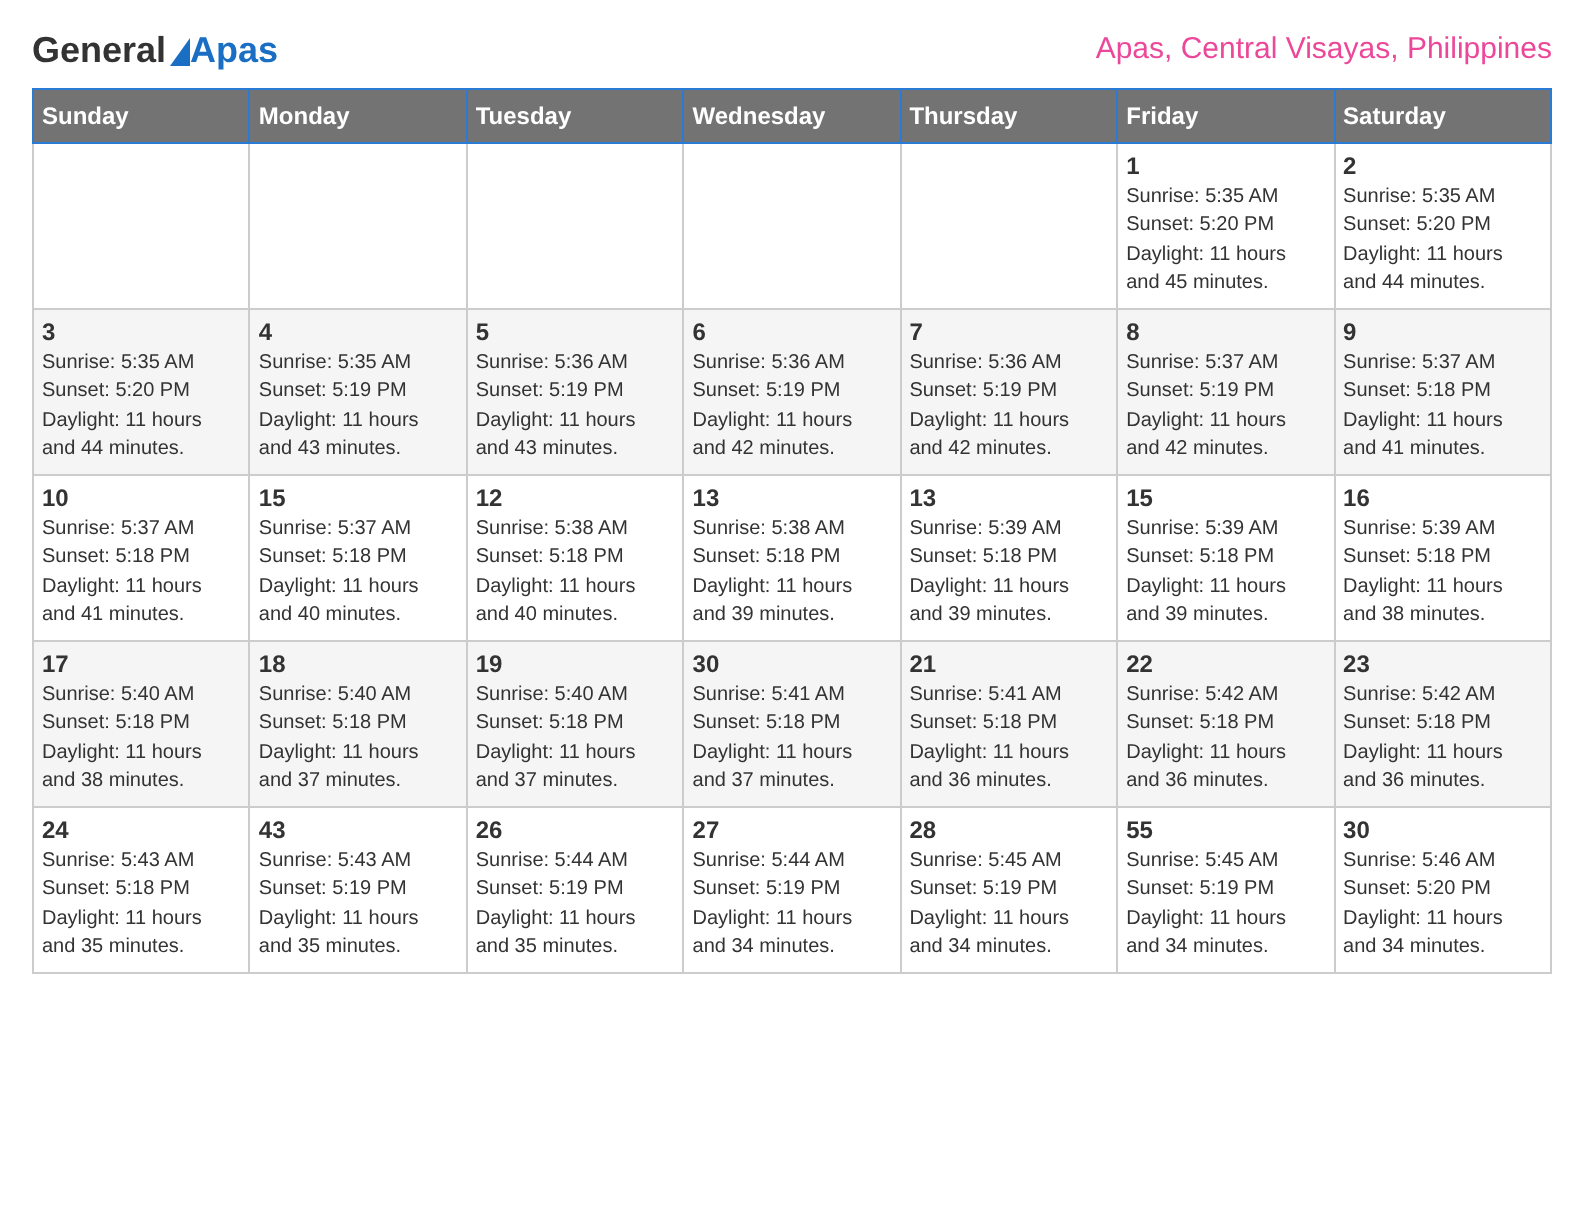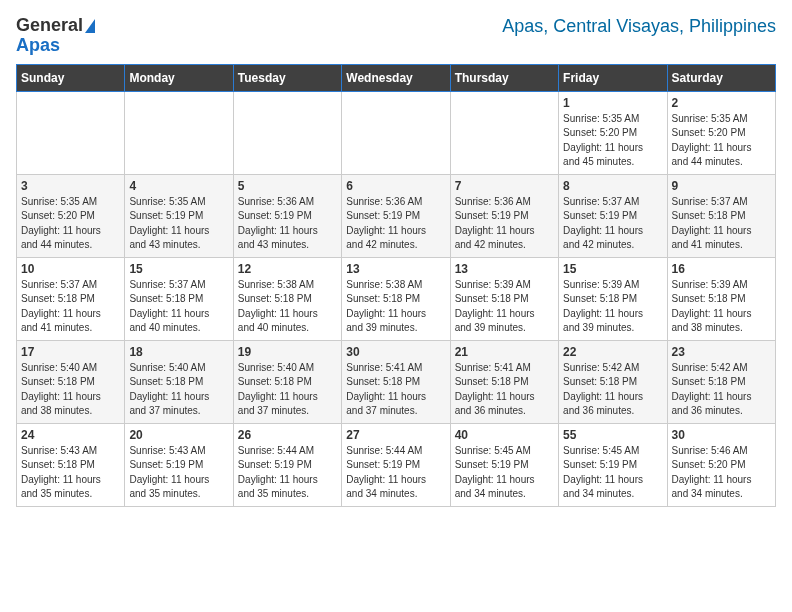--- a/index.html
+++ b/index.html
@@ -11,21 +11,21 @@
       padding: 16px;
     }
     .header {
       display: flex;
       justify-content: space-between;
       align-items: flex-start;
       margin-bottom: 8px;
     }
     .logo {
       display: flex;
-      flex-direction: column;
+      flex-direction: row;
       align-items: flex-start;
     }
     .logo-general {
       font-size: 18px;
       font-weight: bold;
       color: #333;
       line-height: 1.1;
     }
     .logo-blue {
       font-size: 18px;
@@ -48,30 +48,30 @@
     .title-area {
       text-align: right;
     }
     .month-title {
       font-size: 36px;
       font-weight: normal;
       color: #333;
       line-height: 1.2;
     }
     .location-title {
-      font-size: 18px;
-      color: #0369a1;
+      font-size: 15px;
+      color: #ec4899;
     }
     .calendar {
       width: 100%;
       border-collapse: collapse;
       font-size: 11px;
     }
     .calendar th {
-      background: #404040;
+      background: #737373;
       color: #fff;
       padding: 6px 4px;
       text-align: left;
       font-weight: bold;
       font-size: 12px;
       border: 1px solid #2a7bd4;
     }
     .calendar td {
       border: 1px solid #ccc;
       vertical-align: top;
@@ -304,42 +304,42 @@
       </tr>
       <tr>
         <td>
           <span class="day-num">24</span>
           <div class="day-info" style="white-space: pre-line;">Sunrise: 5:43 AM
 Sunset: 5:18 PM
 Daylight: 11 hours
 and 35 minutes.</div>
         </td>
         <td>
-          <span class="day-num">20</span>
+          <span class="day-num">43</span>
           <div class="day-info" style="white-space: pre-line;">Sunrise: 5:43 AM
 Sunset: 5:19 PM
 Daylight: 11 hours
 and 35 minutes.</div>
         </td>
         <td>
           <span class="day-num">26</span>
           <div class="day-info" style="white-space: pre-line;">Sunrise: 5:44 AM
 Sunset: 5:19 PM
 Daylight: 11 hours
 and 35 minutes.</div>
         </td>
         <td>
           <span class="day-num">27</span>
           <div class="day-info" style="white-space: pre-line;">Sunrise: 5:44 AM
 Sunset: 5:19 PM
 Daylight: 11 hours
 and 34 minutes.</div>
         </td>
         <td>
-          <span class="day-num">40</span>
+          <span class="day-num">28</span>
           <div class="day-info" style="white-space: pre-line;">Sunrise: 5:45 AM
 Sunset: 5:19 PM
 Daylight: 11 hours
 and 34 minutes.</div>
         </td>
         <td>
           <span class="day-num">55</span>
           <div class="day-info" style="white-space: pre-line;">Sunrise: 5:45 AM
 Sunset: 5:19 PM
 Daylight: 11 hours

